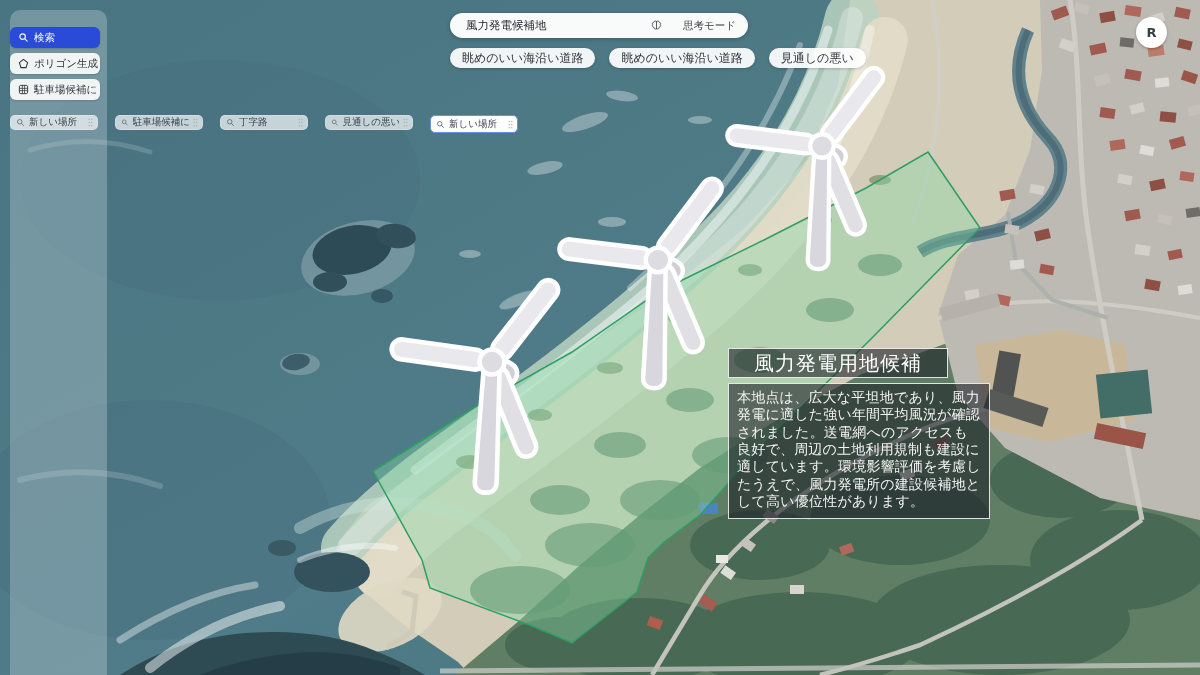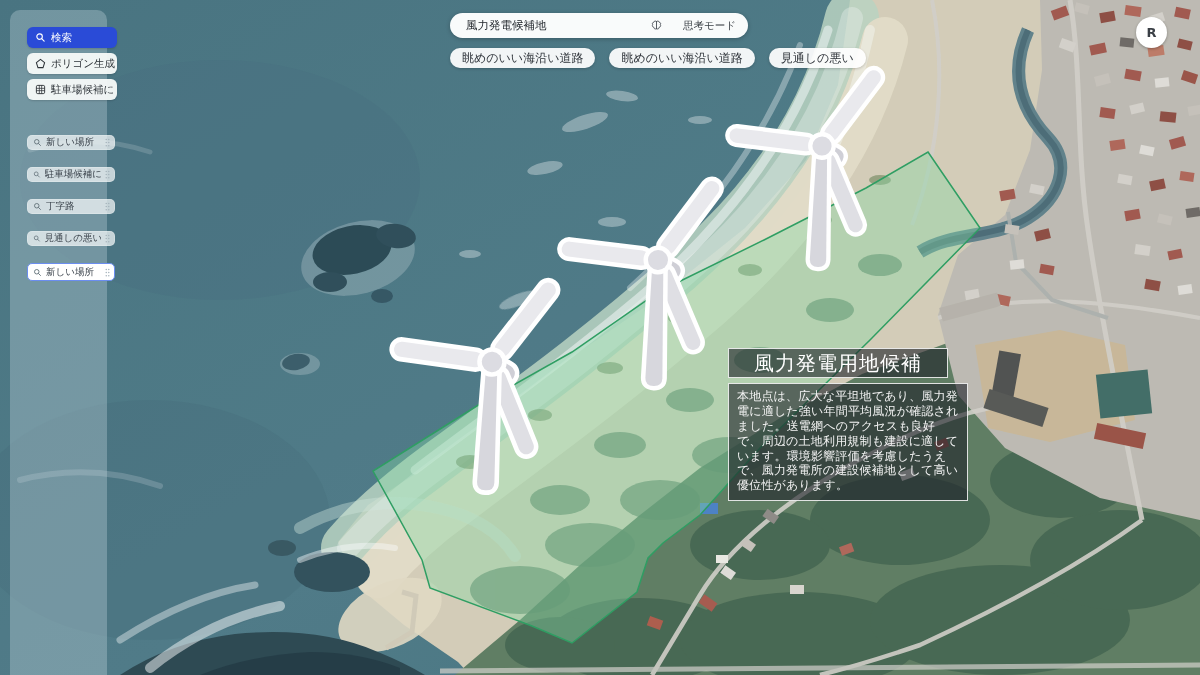--- a/index.html
+++ b/index.html
@@ -7,27 +7,27 @@
     background:var(--ocean,#4a7480);
     font-family:"DejaVu Sans","Liberation Sans",sans-serif;}
   .stage *{box-sizing:border-box;}
   svg.map{position:absolute;left:0;top:0;}
   .site-polygon{fill:var(--polygon-fill,rgba(136,216,166,.4));stroke:var(--polygon-stroke,#2f9e63);stroke-width:1.5;}
   .turbine{paint-order:stroke;stroke:#fff;stroke-width:9;stroke-linejoin:round;stroke-linecap:round;cursor:pointer;}
 
   
   .side-panel{position:absolute;left:10px;top:10px;width:97px;height:665px;
     background:rgba(203,220,228,.32);border-radius:10px 10px 0 0;}
-  .side-inner{position:absolute;left:17px;top:17px;display:flex;flex-direction:column;}
+  .side-inner{position:absolute;left:0;top:17px;display:flex;flex-direction:column;}
   .tool{display:flex;align-items:center;gap:5px;width:90px;height:21px;margin-bottom:5px;
     border:none;border-radius:6px;background:rgba(248,250,249,.95);color:#2c3237;
     font-size:10.5px;padding:0 0 0 8px;font-family:inherit;cursor:pointer;
     box-shadow:0 1px 2px rgba(0,0,0,.15);}
   .tool.active{background:var(--accent-blue,#2a4bd7);color:#fff;}
-  .saved{margin-top:30px;display:flex;flex-direction:column;gap:17px;}
+  .saved{margin-top:10px;display:flex;flex-direction:row;gap:17px;}
   .saved-item{display:flex;align-items:center;gap:4px;width:88px;height:15px;
     border-radius:5px;background:rgba(246,249,250,.72);color:#39414a;font-size:9.5px;
     border:1px solid rgba(255,255,255,.2);padding:0 4px 0 5px;cursor:pointer;}
   .saved-item .lbl{white-space:nowrap;overflow:hidden;}
   .saved-item.selected{background:#ffffff;border:1.5px solid var(--selected-border,#6b8df0);height:18px;}
   .drag{margin-left:auto;color:#a7b4bc;display:flex;}
 
   
   .searchbar{position:absolute;left:450px;top:13px;width:298px;height:25px;
     background:rgba(255,255,255,.97);border-radius:13px;display:flex;align-items:center;
@@ -39,22 +39,22 @@
 
   .chips{position:absolute;left:450px;top:48px;display:flex;gap:14px;}
   .chip{height:20px;padding:0 12px;border:none;border-radius:10px;background:rgba(255,255,255,.93);
     font-size:12px;color:#2f343a;font-family:inherit;cursor:pointer;white-space:nowrap;
     box-shadow:0 1px 3px rgba(0,0,0,.2);}
 
   
   .info{position:absolute;left:728px;top:348px;width:262px;}
   .info-title{width:220px;border:1px solid rgba(255,255,255,.85);background:var(--panel-bg,rgba(33,39,44,.6));
     color:#fff;font-size:20px;letter-spacing:1px;text-align:center;padding:1px 6px 0;}
-  .info-body{width:240px;margin-top:5px;border:1px solid rgba(255,255,255,.85);background:var(--panel-bg,rgba(33,39,44,.6));
-    color:#f4f4f4;font-size:12px;line-height:1.24;letter-spacing:.2px;padding:5px 8px 7px;}
+  .info-body{width:262px;margin-top:5px;border:1px solid rgba(255,255,255,.85);background:var(--panel-bg,rgba(33,39,44,.6));
+    color:#f4f4f4;font-size:14px;line-height:1.24;letter-spacing:.2px;padding:5px 8px 7px;}
 
   
   .avatar{position:absolute;left:1136px;top:17px;width:31px;height:31px;border-radius:50%;
     background:#fff;color:#3a3f45;font-size:13px;font-weight:bold;
     display:flex;align-items:center;justify-content:center;box-shadow:0 1px 3px rgba(0,0,0,.3);cursor:pointer;}
 </style>
 </head>
 <body>
 
 <div class="stage">

